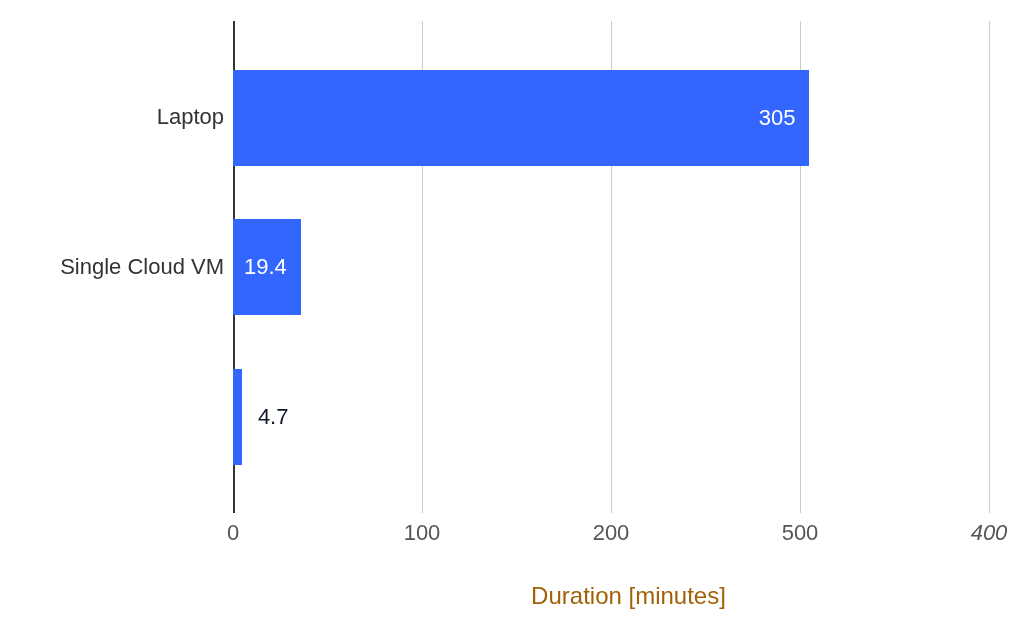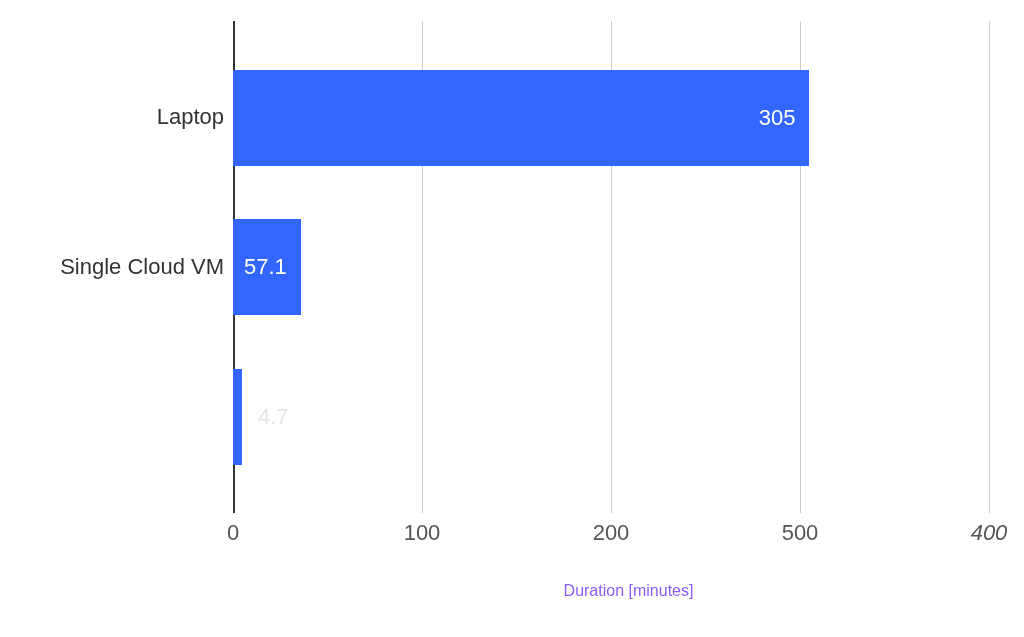--- a/index.html
+++ b/index.html
@@ -50,21 +50,21 @@
       transform: translateY(-50%);
       color: #ffffff;
       font-size: 22px;
     }
     .bar-value-outside {
       position: absolute;
       left: 100%;
       top: 50%;
       transform: translateY(-50%);
       margin-left: 16px;
-      color: #e5e5e5;
+      color: #0f172a;
       font-size: 22px;
       white-space: nowrap;
     }
     .cat-label {
       position: absolute;
       right: 800px;
       text-align: right;
       width: 220px;
       color: #333333;
       font-size: 22px;
@@ -75,22 +75,22 @@
       top: 520px;
       transform: translateX(-50%);
       color: #555555;
       font-size: 22px;
     }
     .x-axis-label {
       position: absolute;
       left: 50%;
       transform: translateX(-50%);
       top: 582px;
-      color: #8b5cf6;
-      font-size: 16px;
+      color: #a16207;
+      font-size: 24px;
       width: 1024px;
       text-align: center;
       padding-left: 233px;
     }
   </style>
 </head>
 <body>
 
 <div class="chart-wrap">
   <div class="plot-area">
@@ -98,21 +98,21 @@
     <div class="gridline" style="left:25%"></div>
     <div class="gridline" style="left:50%"></div>
     <div class="gridline" style="left:75%"></div>
     <div class="gridline" style="left:100%"></div>
     <div class="y-axis-line"></div>
 
     <div class="bar" style="top:49px; width:76.25%;">
       <span class="bar-value-inside">305</span>
     </div>
     <div class="bar" style="top:198px; width:8.975%;">
-      <span class="bar-value-inside">57.1</span>
+      <span class="bar-value-inside">19.4</span>
     </div>
     <div class="bar" style="top:348px; width:1.175%;">
       <span class="bar-value-outside">4.7</span>
     </div>
   </div>
 
   <div class="cat-label" style="top:267px;">Single Cloud VM</div>
   <div class="cat-label" style="top:117px;">Laptop</div>
 
   <div class="x-tick-label" style="left:233px;">0</div>

